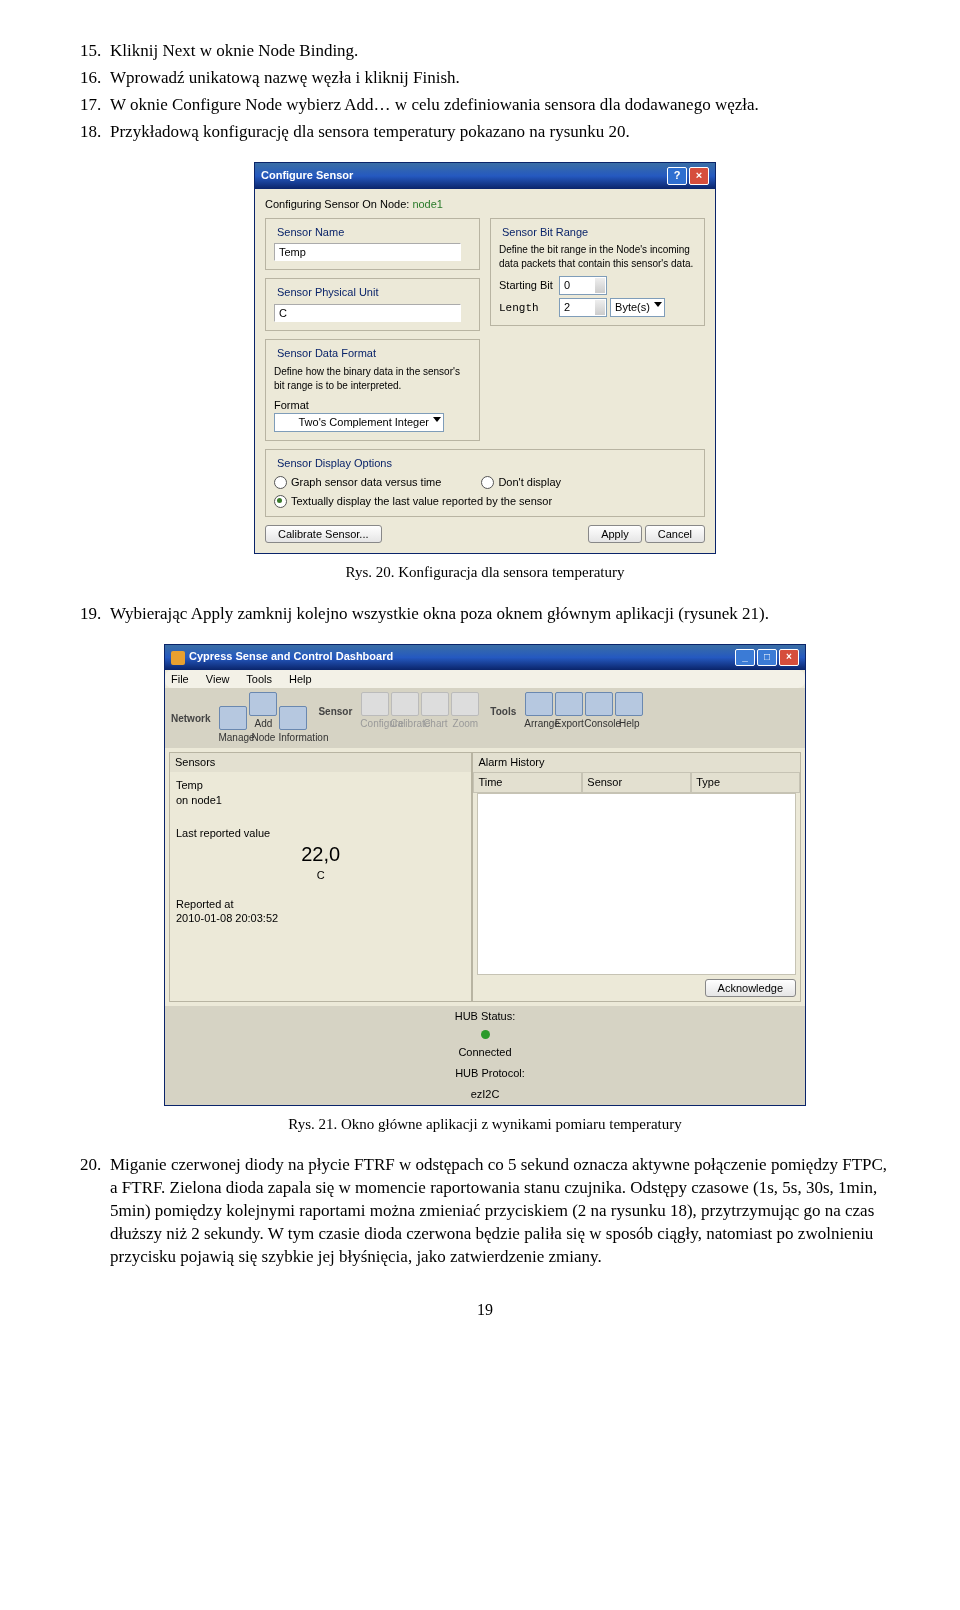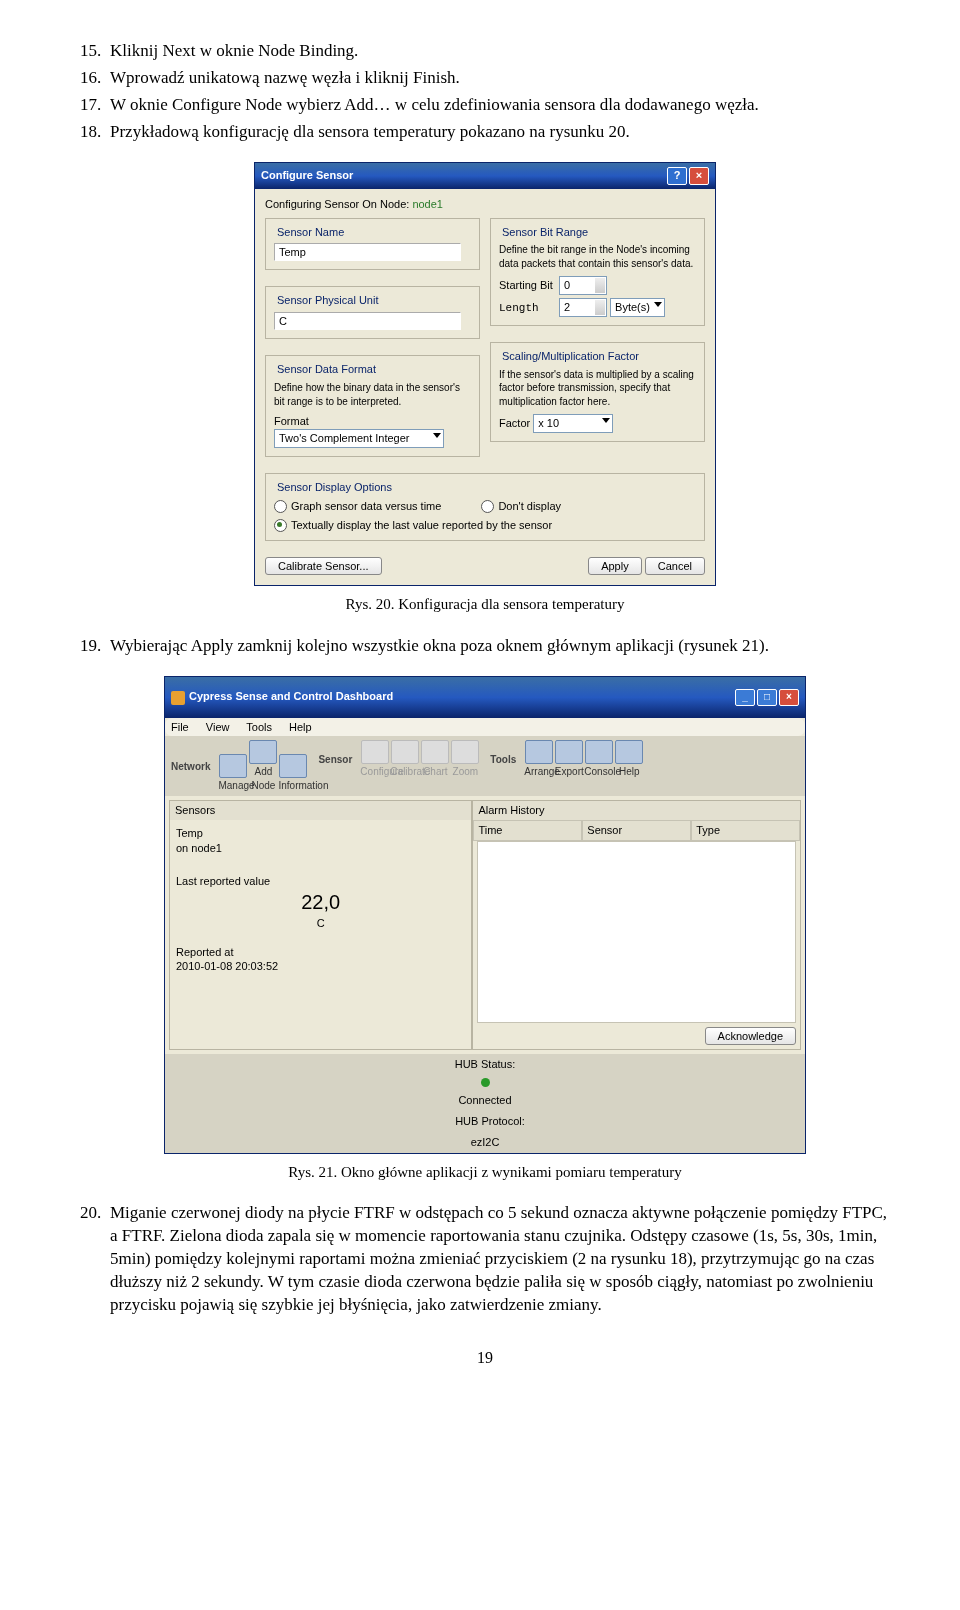--- a/index.html
+++ b/index.html
@@ -66,21 +66,21 @@
     font-size:11px;
     display:flex;align-items:center;justify-content:center;
     border:1px solid #fff;
     border-radius:2px;
   }
   .tbtn.help { background:#2f6fd0; }
   .dlg1-body { padding: 8px 10px 10px 10px; }
   .fs {
     border: 1px solid #b8b4a2;
     padding: 6px 8px 8px 8px;
-    margin-bottom: 16px;
+    margin-bottom: 8px;
   }
   .fs-title { color:#0a246a; font-size:11px; margin:-12px 0 4px 0; background:#ece9d8; display:inline-block; padding:0 3px;}
   .row2 { display:flex; gap:10px; }
   .row2 > div { flex:1; }
   .inp {
     border:1px inset #fff;
     background:#fff;
     padding:2px 4px;
     font-family:Tahoma,Arial,sans-serif;
     font-size:11px;
@@ -122,21 +122,21 @@
     display:inline-block;
     width: 640px;
     text-align:left;
     font-family:Tahoma,Arial,sans-serif;
     font-size:11px;
     border:1px solid #0a246a;
     background:#ece9d8;
   }
   .dlg2-title{
     background:linear-gradient(#3a6ea5,#2559c0 50%,#0a246a);
-    color:#fff;font-weight:bold;padding:12px 6px;
+    color:#fff;font-weight:bold;padding:4px 6px;
     display:flex;justify-content:space-between;align-items:center;
   }
   .wbtns{display:flex;gap:2px;}
   .wbtn{width:18px;height:15px;background:#3b7bd6;border:1px solid #fff;border-radius:2px;color:#fff;font-size:10px;display:flex;align-items:center;justify-content:center;}
   .wbtn.cls{background:#d64e3c;}
   .menubar{background:#f3f1e7;padding:2px 6px;font-size:11px;border-radius:7px;}
   .menubar span{margin-right:14px;text-decoration:underline;text-decoration-color:transparent;}
   .menubar span::first-letter{text-decoration:underline;}
   .toolbar{
     background:#d6d3c4;
@@ -204,35 +204,29 @@
             <input class="inp" value="Temp" style="">
           </div>
           <div class="fs">
             <div class="fs-title">Sensor Physical Unit</div>
             <input class="inp" value="C" style="">
           </div>
           <div class="fs">
             <div class="fs-title">Sensor Data Format</div>
             <div style="font-size:10px;margin-bottom:6px;">Define how the binary data in the sensor's bit range is to be interpreted.</div>
             <span>Format</span>
-            <span class="drop" style="width:150px;">Two's Complement Integer</span>
+            <span class="drop" style="width:150px;text-align:right;">Two's Complement Integer</span>
           </div>
         </div>
         <div>
           <div class="fs">
             <div class="fs-title">Sensor Bit Range</div>
             <div style="font-size:10px;margin-bottom:6px;">Define the bit range in the Node's incoming data packets that contain this sensor's data.</div>
             <div style="margin-bottom:3px;"><span style="display:inline-block;width:60px;">Starting Bit</span><span class="spin">0</span></div>
             <div><span style="display:inline-block;width:60px;font-family:Liberation Mono, monospace;">Length</span><span class="spin">2</span> <span class="drop">Byte(s)</span></div>
-          </div>
-          <div class="fs">
-            <div class="fs-title">Scaling/Multiplication Factor</div>
-            <div style="font-size:10px;margin-bottom:6px;">If the sensor's data is multiplied by a scaling factor before transmission, specify that multiplication factor here.</div>
-            <span>Factor</span>
-            <span class="drop" style="width:60px;">x 10</span>
           </div>
         </div>
       </div>
       <div class="fs">
         <div class="fs-title">Sensor Display Options</div>
         <div style="display:flex;gap:40px;margin-bottom:4px;">
           <span><span class="radio"></span><span>Graph sensor data versus time</span></span>
           <span><span class="radio"></span><span>Don't display</span></span>
         </div>
         <div><span class="radio sel"></span><span>Textually display the last value reported by the sensor</span></div>

